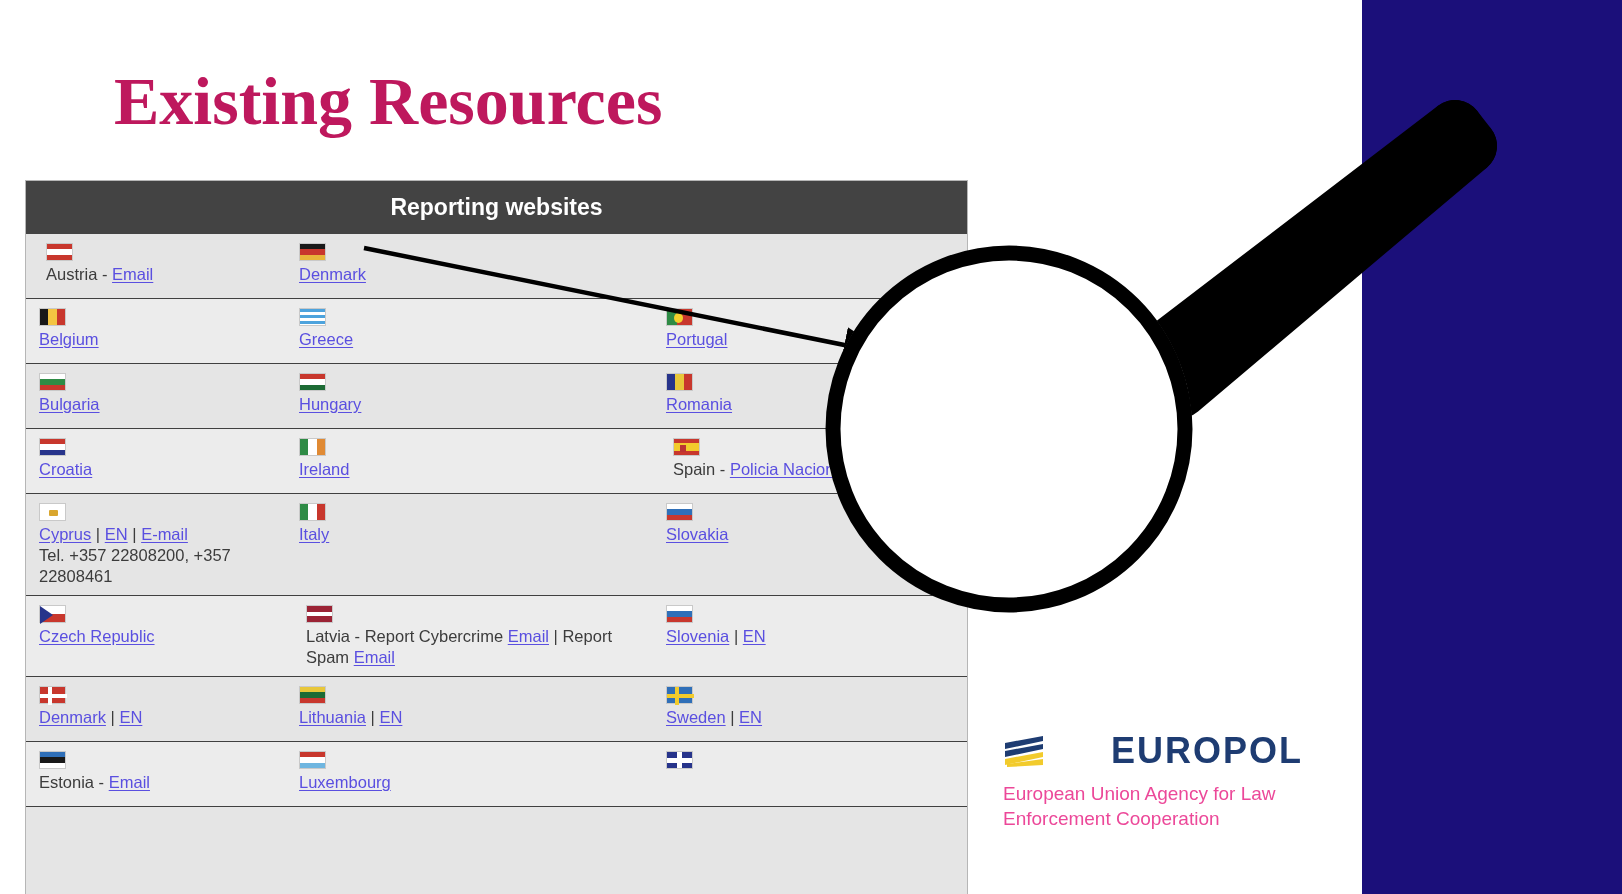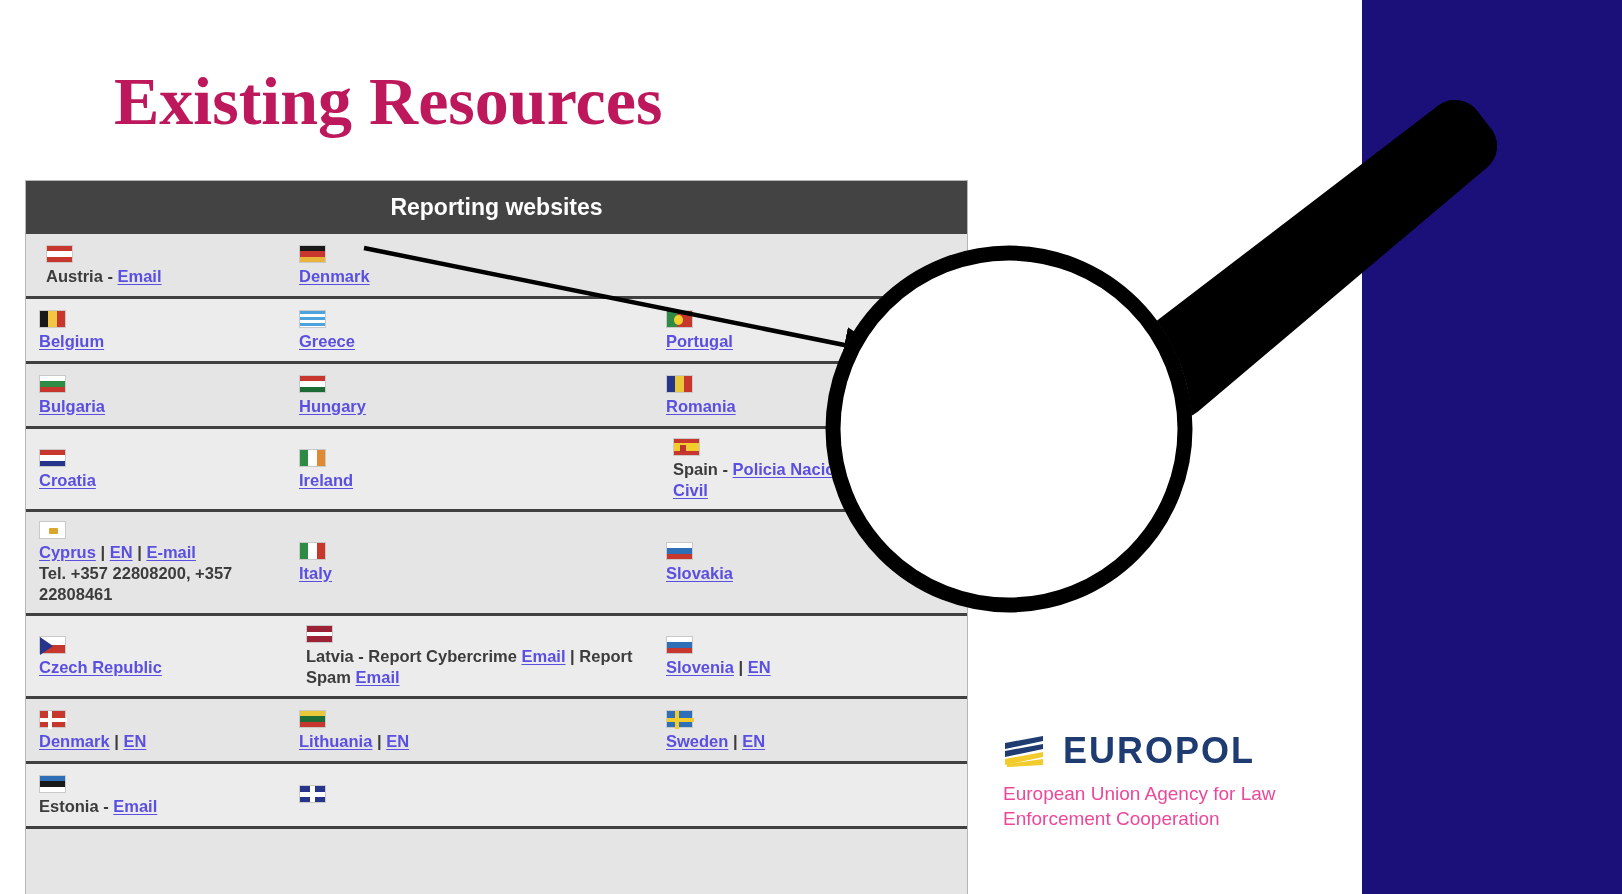--- a/index.html
+++ b/index.html
@@ -46,24 +46,23 @@
     background: #434343;
     color: #ffffff;
     font-size: 23px;
     font-weight: 700;
     display: flex;
     align-items: center;
     justify-content: center;
   }
   .trow {
     display: flex;
-    border-bottom: 3px solid #404040;
+    border-bottom: 1px solid #404040;
     min-height: 65px;
-    align-items: center;
-    font-weight: bold;
+    align-items: flex-start;
   }
   .trow.alt { background: #ececec; }
   .tcell {
     padding: 9px 10px 8px 13px;
     font-size: 16.5px;
     line-height: 21px;
     color: #3c3c3c;
   }
   .tcell.c1 { width: 260px; }
   .tcell.c2 { width: 367px; }
@@ -132,21 +131,21 @@
     width: 366px; height: 366px;
     border-radius: 50%;
     overflow: hidden;
     background: #ffffff;
   }
 
   
   #europol {
     position: absolute; left: 1003px; top: 733px; width: 300px;
   }
-  #europol-wordmark { display: flex; align-items: center; gap: 16px; }
+  #europol-wordmark { display: flex; align-items: center; gap: 1px; justify-content: space-between; }
   #europol-text {
     font-size: 36px; font-weight: 700; letter-spacing: 2px;
     color: #1e3c72; line-height: 1;
   }
   #europol-tagline {
     margin-top: 12px;
     font-size: 19px; line-height: 25px; color: #ec4899;
   }
 </style>
 </head>
@@ -190,20 +189,21 @@
         <div class="tcell c2"><span class="flag f-lv" style="margin-left: 7px;"></span><span class="cell-text indent"><span class="plain">Latvia - Report Cybercrime </span><a class="lnk" href="#">Email</a><span class="plain"> | Report Spam </span><a class="lnk" href="#">Email</a></span></div>
         <div class="tcell c3"><span class="flag f-si"></span><span class="cell-text"><a class="lnk" href="#">Slovenia</a><span class="plain"> | </span><a class="lnk" href="#">EN</a></span></div>
       </div>
       <div class="trow">
         <div class="tcell c1"><span class="flag f-dk"></span><span class="cell-text"><a class="lnk" href="#">Denmark</a><span class="plain"> | </span><a class="lnk" href="#">EN</a></span></div>
         <div class="tcell c2"><span class="flag f-lt"></span><span class="cell-text"><a class="lnk" href="#">Lithuania</a><span class="plain"> | </span><a class="lnk" href="#">EN</a></span></div>
         <div class="tcell c3"><span class="flag f-se"></span><span class="cell-text"><a class="lnk" href="#">Sweden</a><span class="plain"> | </span><a class="lnk" href="#">EN</a></span></div>
       </div>
       <div class="trow alt">
         <div class="tcell c1"><span class="flag f-ee"></span><span class="cell-text"><span class="plain">Estonia - </span><a class="lnk" href="#">Email</a></span></div>
+        <div class="tcell c2"><span class="flag f-lu"></span><span class="cell-text"><a class="lnk" href="#">Luxembourg</a></span></div>
         <div class="tcell c3"><span class="flag f-uk"></span></div>
       </div>
     </div>
 </div>
 
 <svg id="pointer-arrow">
   <defs>
     <marker id="ah" markerWidth="10" markerHeight="8" refX="9" refY="4" orient="auto">
       <path d="M0,0 L10,4 L0,8 z" fill="#000"></path>
     </marker>

